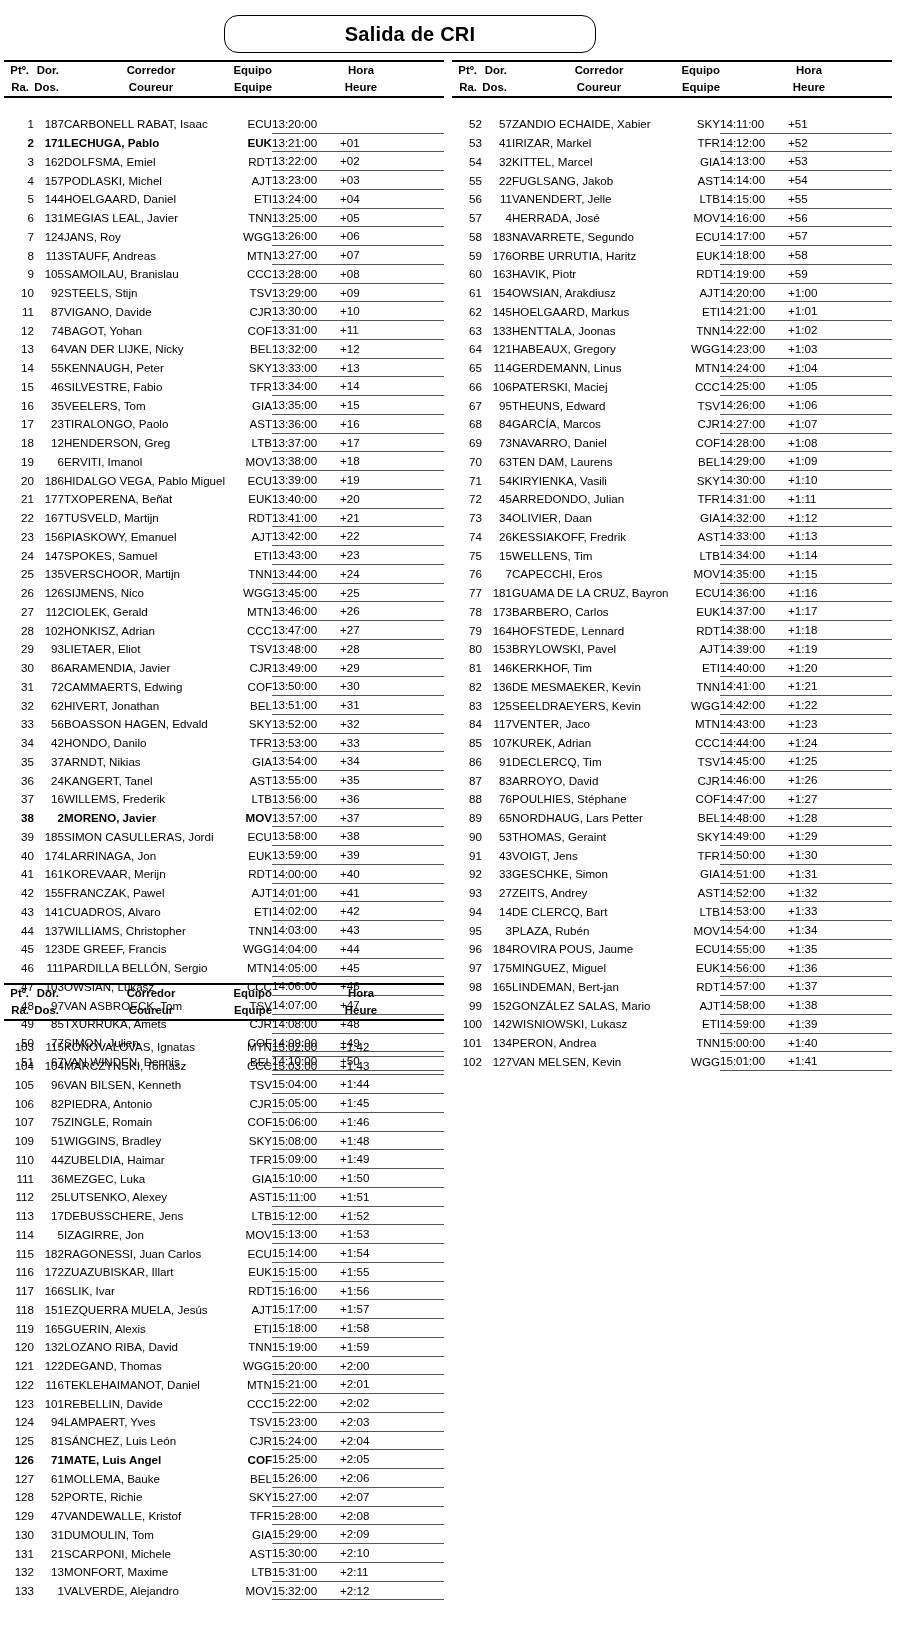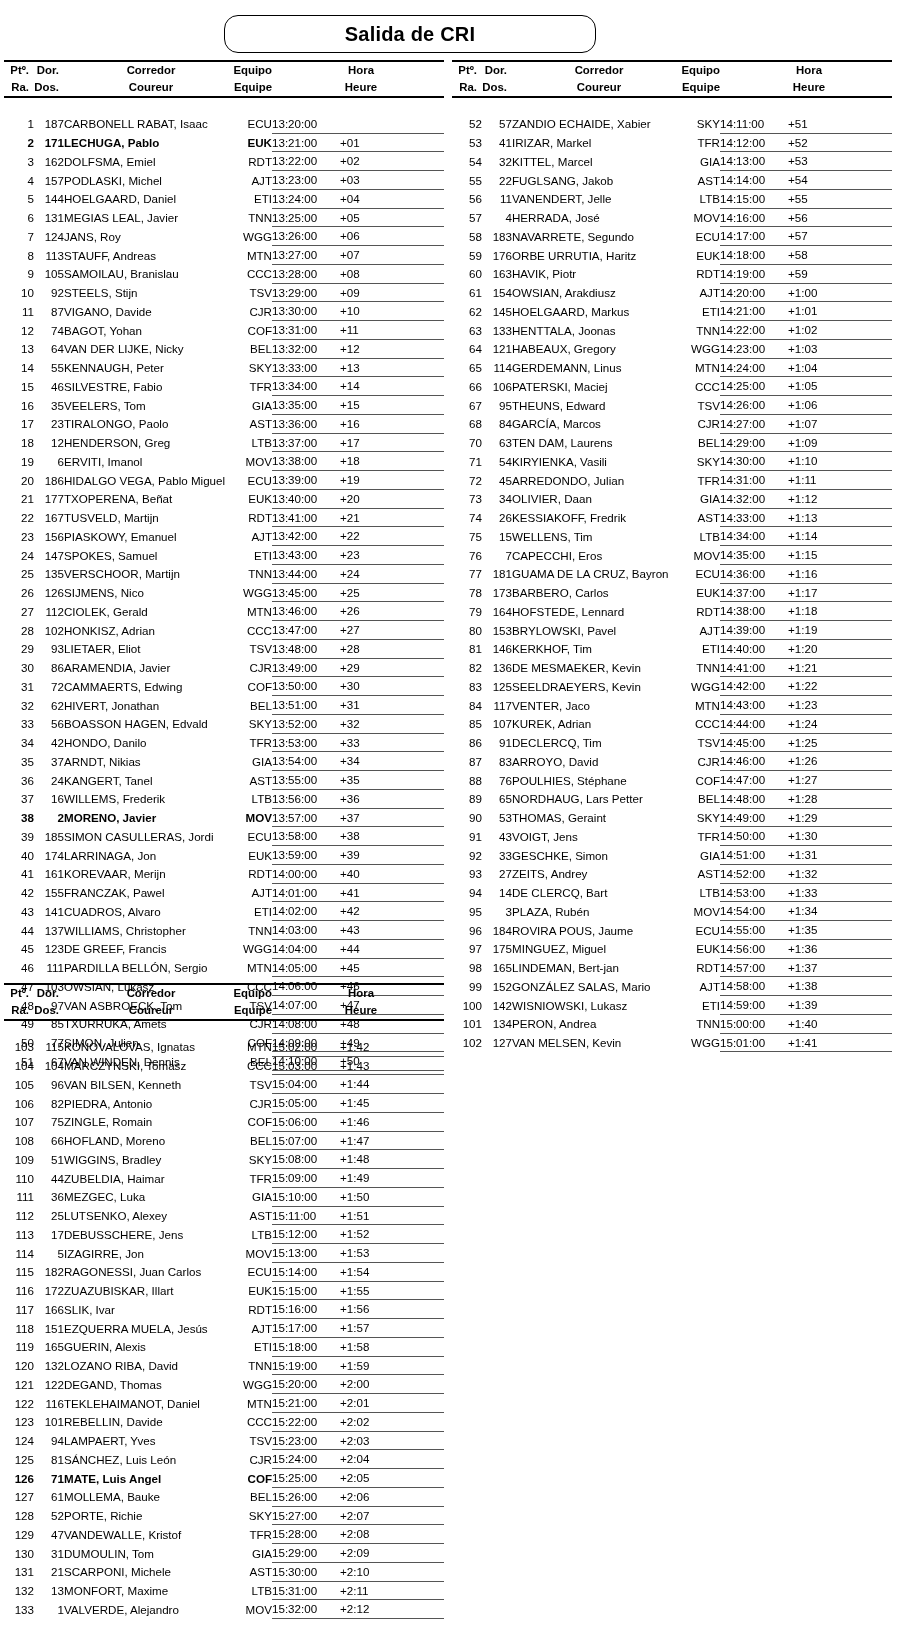--- a/index.html
+++ b/index.html
@@ -722,20 +722,28 @@
         </tr>
         <tr>
           <td class="rank">68</td>
           <td class="dor">84</td>
           <td class="name">GARCÍA, Marcos</td>
           <td class="team">CJR</td>
           <td class="hora">14:27:00</td>
           <td class="gap">+1:07</td>
         </tr>
         <tr>
+          <td class="rank">69</td>
+          <td class="dor">73</td>
+          <td class="name">NAVARRO, Daniel</td>
+          <td class="team">COF</td>
+          <td class="hora">14:28:00</td>
+          <td class="gap">+1:08</td>
+        </tr>
+        <tr>
           <td class="rank">70</td>
           <td class="dor">63</td>
           <td class="name">TEN DAM, Laurens</td>
           <td class="team">BEL</td>
           <td class="hora">14:29:00</td>
           <td class="gap">+1:09</td>
         </tr>
         <tr>
           <td class="rank">71</td>
           <td class="dor">54</td>
@@ -1061,28 +1069,20 @@
         </tr>
         <tr>
           <td class="rank">107</td>
           <td class="dor">75</td>
           <td class="name">ZINGLE, Romain</td>
           <td class="team">COF</td>
           <td class="hora">15:06:00</td>
           <td class="gap">+1:46</td>
         </tr>
         <tr>
-          <td class="rank">108</td>
-          <td class="dor">66</td>
-          <td class="name">HOFLAND, Moreno</td>
-          <td class="team">BEL</td>
-          <td class="hora">15:07:00</td>
-          <td class="gap">+1:47</td>
-        </tr>
-        <tr>
           <td class="rank">109</td>
           <td class="dor">51</td>
           <td class="name">WIGGINS, Bradley</td>
           <td class="team">SKY</td>
           <td class="hora">15:08:00</td>
           <td class="gap">+1:48</td>
         </tr>
         <tr>
           <td class="rank">110</td>
           <td class="dor">44</td>

